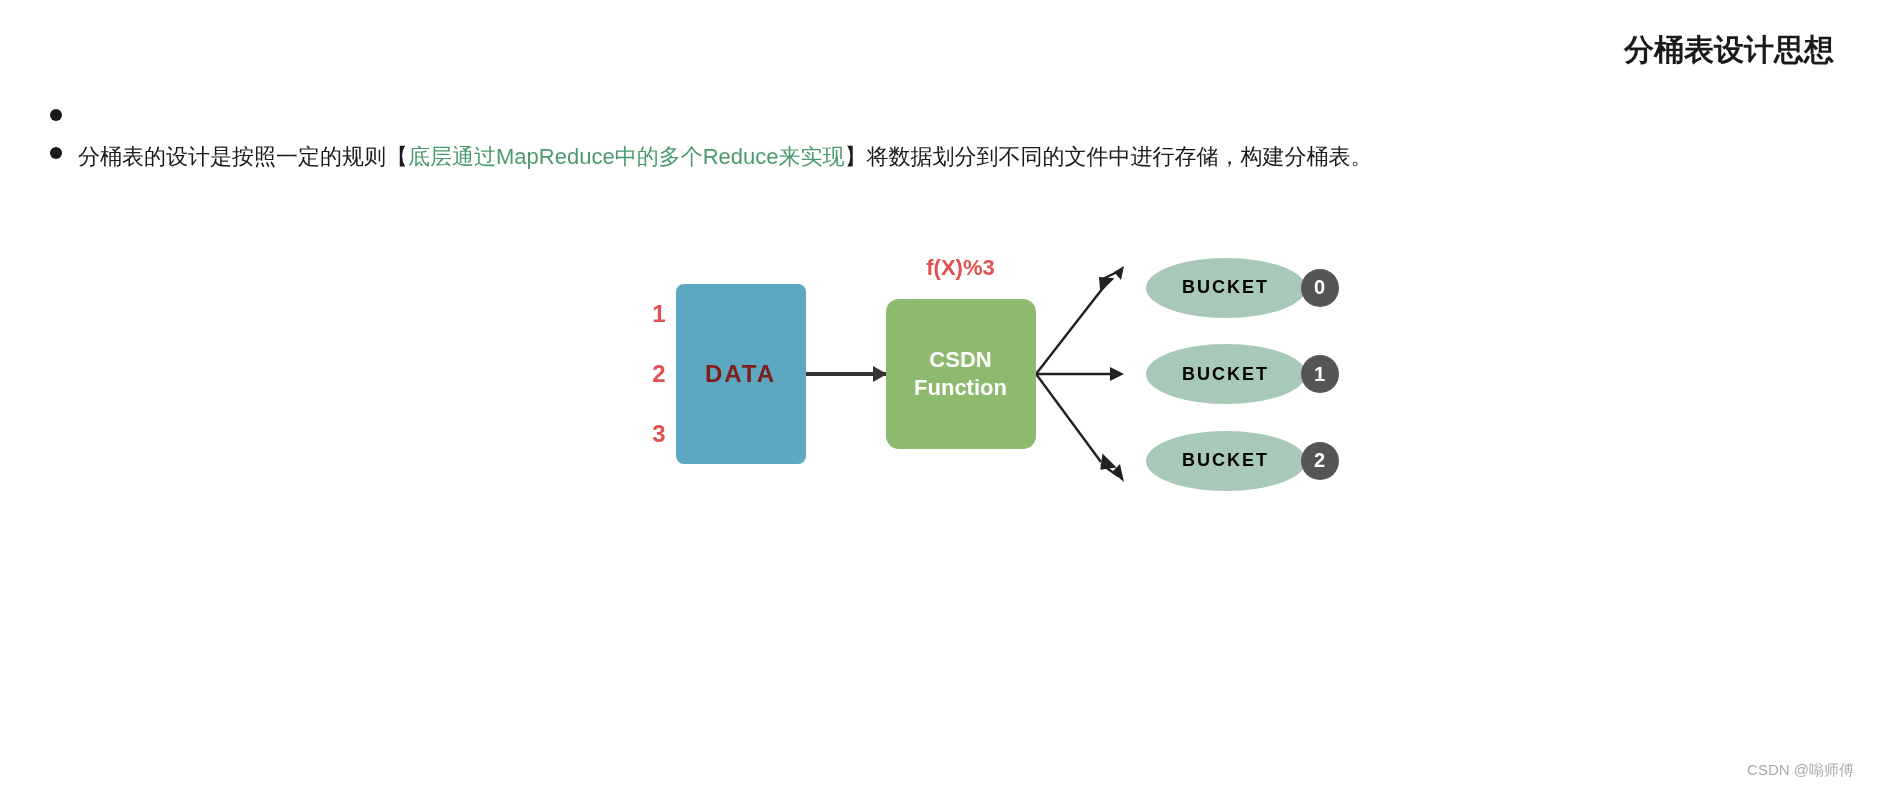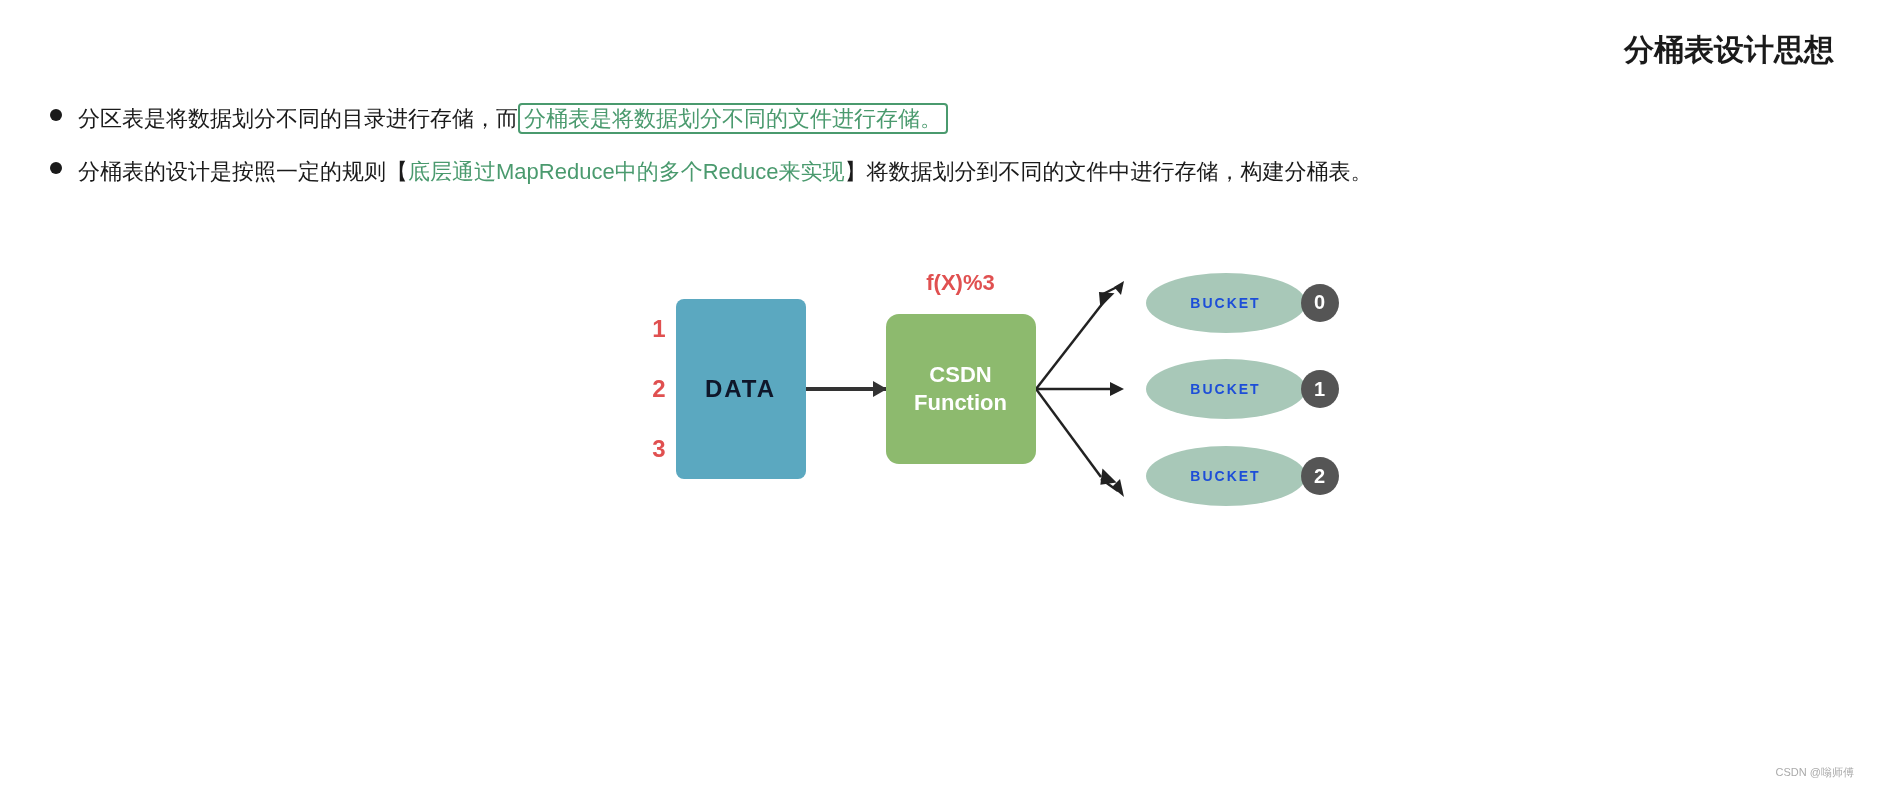--- a/index.html
+++ b/index.html
@@ -85,21 +85,21 @@
 
     
     .data-box {
       width: 130px;
       height: 180px;
       background: #5ba8c0;
       border-radius: 8px;
       display: flex;
       align-items: center;
       justify-content: center;
-      color: #0f172a;
+      color: #7f1d1d;
       font-size: 24px;
       font-weight: bold;
       letter-spacing: 2px;
       flex-shrink: 0;
     }
 
     
     .arrow-line {
       width: 80px;
       height: 4px;
@@ -169,22 +169,22 @@
     }
 
     .bucket-ellipse {
       width: 160px;
       height: 60px;
       background: #a8c8b8;
       border-radius: 50%;
       display: flex;
       align-items: center;
       justify-content: center;
-      color: #1d4ed8;
-      font-size: 14px;
+      color: #000000;
+      font-size: 18px;
       font-weight: bold;
       letter-spacing: 2px;
     }
 
     .bucket-number {
       width: 38px;
       height: 38px;
       background: #555;
       border-radius: 50%;
       display: flex;
@@ -194,44 +194,41 @@
       font-size: 20px;
       font-weight: bold;
       margin-left: -5px;
     }
 
     
     .footer {
       position: fixed;
       bottom: 15px;
       right: 30px;
-      font-size: 11px;
+      font-size: 15px;
       color: #aaa;
       margin-top: 12px;
     }
 
     .diagram-wrapper {
       position: relative;
       display: flex;
       align-items: center;
       justify-content: center;
       margin-left: 100px;
     }
   </style>
 </head>
 <body>
 
 <h1 class="page-title">分桶表设计思想</h1>
 
 <ul class="bullet-list">
   <li>
     <span class="bullet-dot"></span>
-    <span>
-      <span>分区表是将数据划分不同的目录进行存储，而</span><span class="highlight-box">分桶表是将数据划分不同的文件进行存储。</span>
-    </span>
   </li>
   <li>
     <span class="bullet-dot"></span>
     <span>
       <span>分桶表的设计是按照一定的规则【</span><span class="highlight-bracket">底层通过MapReduce中的多个Reduce来实现</span><span>】将数据划分到不同的文件中进行存储，构建分桶表。</span>
     </span>
   </li>
 </ul>
 
 <div class="diagram-container">

